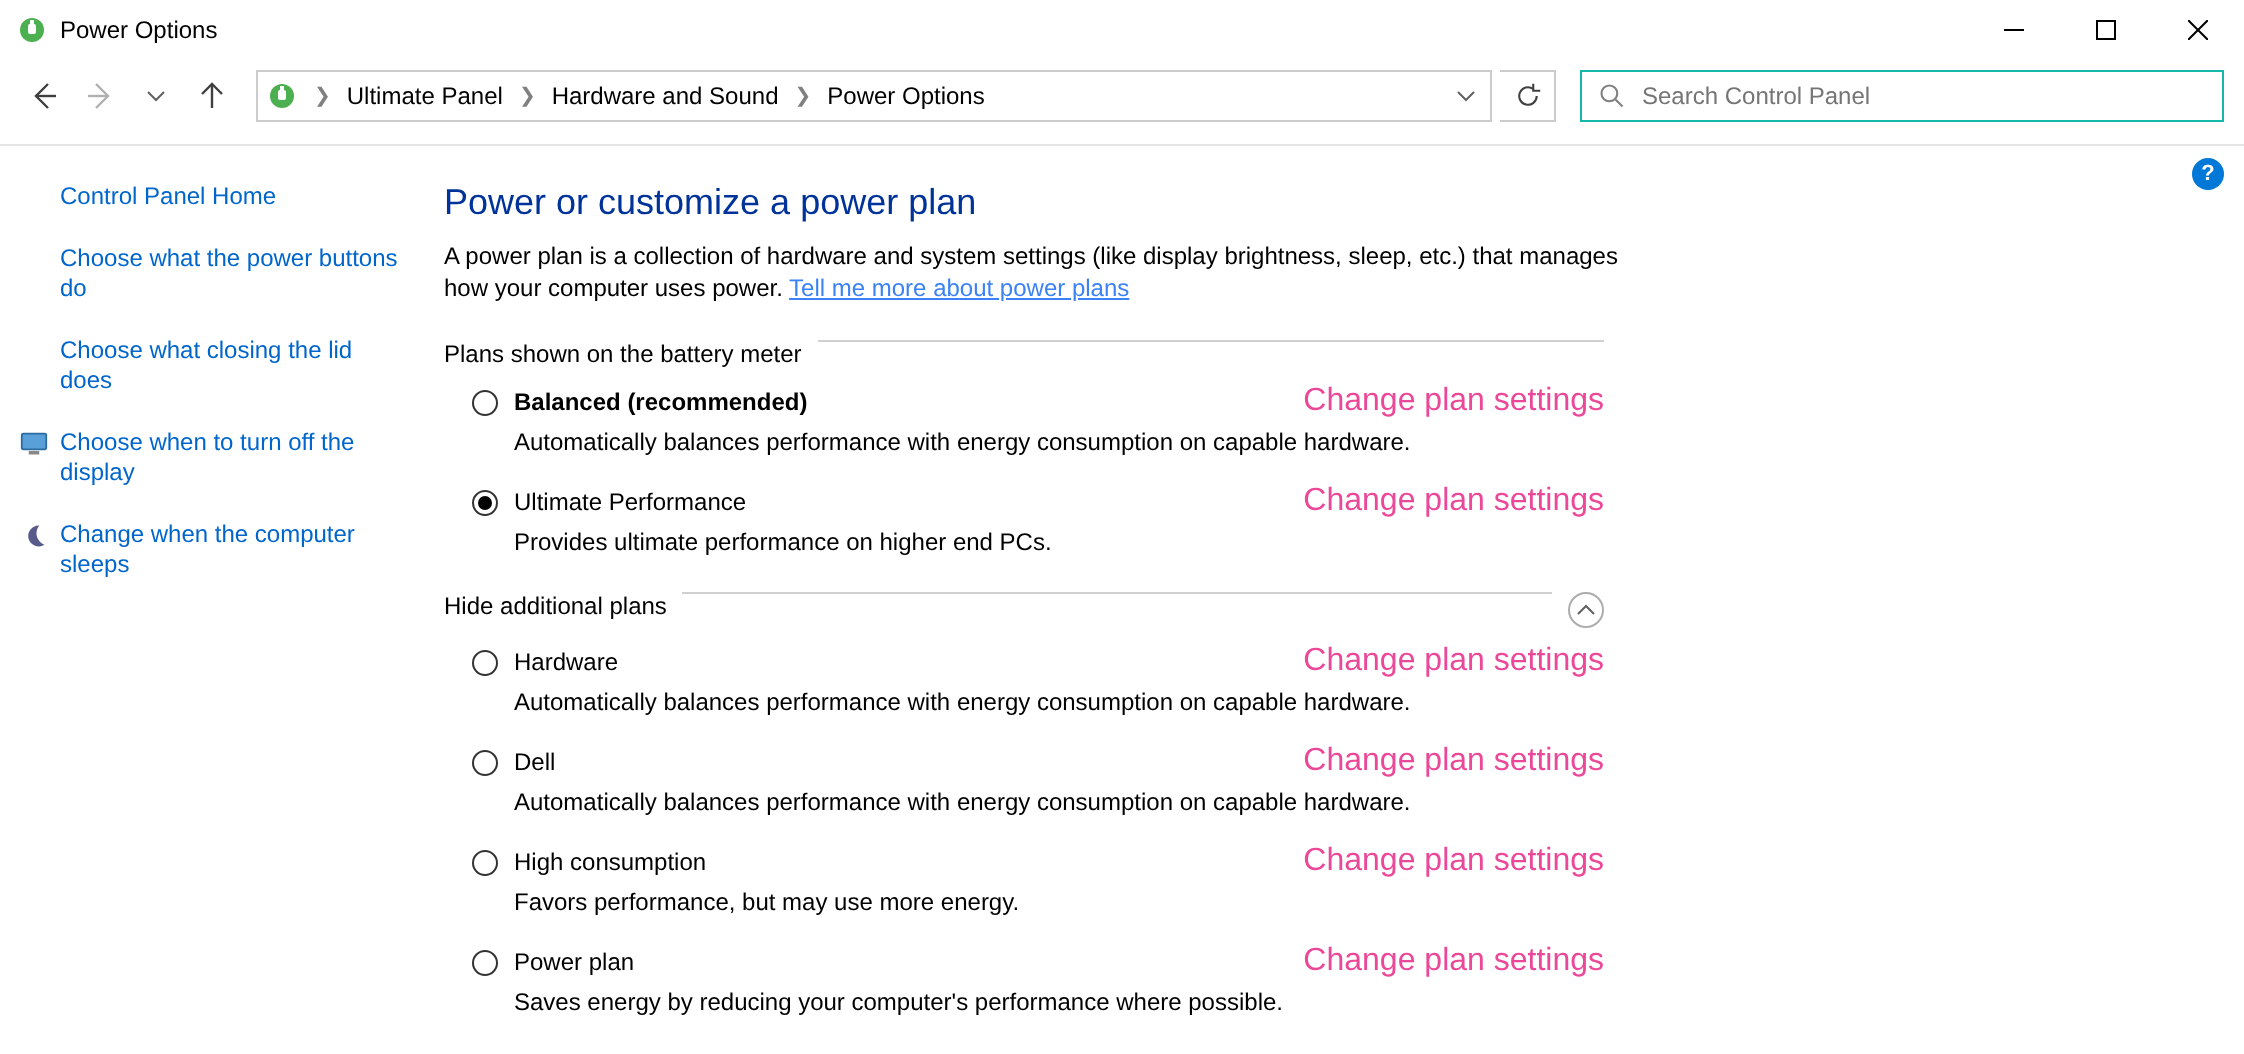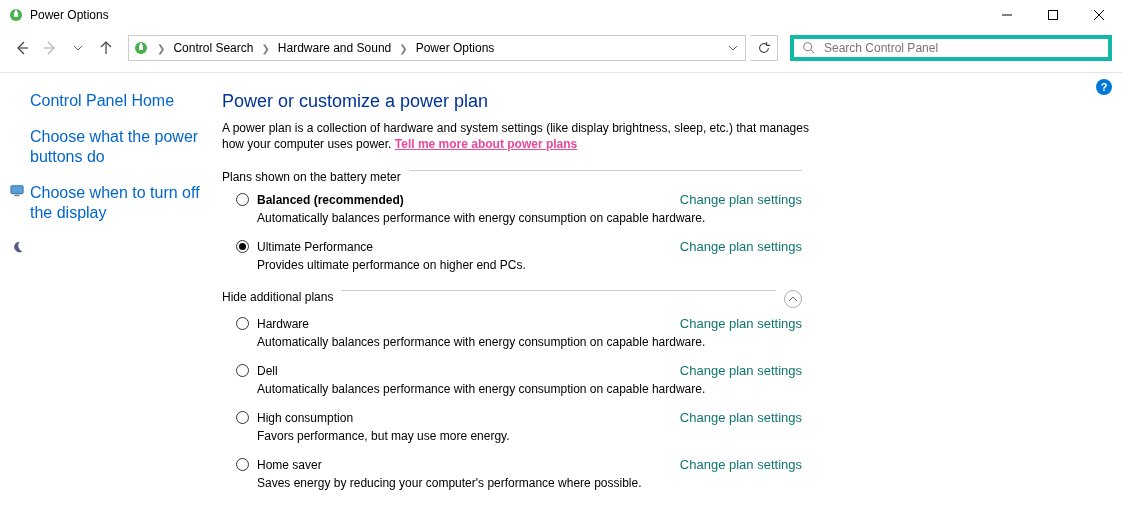--- a/index.html
+++ b/index.html
@@ -17,55 +17,55 @@
   .navbar { height:36px; display:flex; align-items:center; padding:0 10px; gap:4px; }
   .nav-arrow { width:24px; height:24px; display:flex; align-items:center; justify-content:center; color:#606060; }
   .nav-arrow.disabled { color:#b0b0b0; }
   .addressbox { flex:0 0 618px; height:26px; border:1px solid #ccc; display:flex; align-items:center; margin-left:6px; }
   .addressbox .addr-icon { width:24px; display:flex; align-items:center; justify-content:center; }
   .breadcrumbs { display:flex; align-items:center; flex:1; height:100%; }
   .crumb { padding:0 4px; height:100%; display:flex; align-items:center; }
   .crumb-sep { color:#808080; padding:0 4px; font-size:10px; }
   .addr-drop { width:24px; display:flex; align-items:center; justify-content:center; color:#606060; }
   .refresh-box { width:28px; height:26px; border:1px solid #ccc; border-left:none; display:flex; align-items:center; justify-content:center; margin-right:8px;}
-  .searchbox { flex:1; height:26px; border:4px solid #14b8a6; display:flex; align-items:center; padding:0 8px; max-width:340px; }
+  .searchbox { flex:1; height:26px; border:1px solid #14b8a6; display:flex; align-items:center; padding:0 8px; max-width:340px; }
   .searchbox input { border:none; outline:none; flex:1; font-size:12px; font-family:inherit; background:transparent; }
   .search-icon { color:#808080; margin-right:6px; }
 
   .divider { height:1px; background:#e5e5e5; margin-top:6px; }
 
   .body-wrap { display:flex; position:relative; }
 
   
   .help-icon { position:absolute; right:10px; top:6px; width:16px; height:16px; border-radius:50%; background:#0078d7; color:#fff; font-size:11px; font-weight:bold; display:flex; align-items:center; justify-content:center; }
 
   
   .sidebar { width:210px; padding:18px 10px 10px 30px; }
-  .side-link { color:#0066cc; font-size:16px; margin-bottom:16px; display:block; line-height:1.25; cursor:pointer; }
+  .side-link { color:#0066cc; font-size:12px; margin-bottom:16px; display:block; line-height:1.25; cursor:pointer; }
   .side-link.with-icon { position:relative; margin-left:0; }
   .side-icon { position:absolute; left:-20px; top:1px; width:14px; height:14px; }
 
   
   .main { flex:1; padding:18px 20px 10px 12px; }
   h1.page-title { color:#003399; font-weight:400; font-size:18px; margin:0 0 8px 0; }
   .desc { font-size:12px; line-height:1.35; max-width:590px; }
-  .inline-link { color:#ec4899; text-decoration:underline; cursor:pointer;font-weight:bold; }
+  .inline-link { color:#3b82f6; text-decoration:underline; cursor:pointer; }
 
   .section-header { display:flex; margin:18px 0 8px 0; max-width:580px; font-size:12px; }
   .section-header .hline { flex:1; height:1px; background:#d0d0d0; margin-left:8px; }
   .expand-btn { width:18px; height:18px; border:1px solid #adadad; border-radius:50%; display:flex; align-items:center; justify-content:center; margin-left:8px; font-size:10px; color:#606060; cursor:pointer; }
 
   .plan { margin:6px 0 14px 14px; max-width:566px; }
   .plan-head { display:flex; align-items:center; }
   .radio { width:13px; height:13px; border:1px solid #333; border-radius:50%; margin-right:8px; display:inline-flex; align-items:center; justify-content:center; flex-shrink:0; }
   .radio .dot { width:7px; height:7px; border-radius:50%; background:#000; }
   .plan-name { font-size:12px; }
   .plan-name.bold { font-weight:600; }
   .plan-head .spacer { flex:1; }
-  .change-link { color:#0f766e; font-size:13px; cursor:pointer; }
+  .change-link { color:#ec4899; font-size:16px; cursor:pointer; }
   .plan-desc { font-size:12px; margin:4px 0 0 21px; }
 
   svg { display:block; }
 </style>
 </head>
 <body>
 
 <div class="titlebar">
   <span class="title-icon">
     <svg width="16" height="16" viewBox="0 0 16 16">
@@ -122,21 +122,21 @@
   <div class="addressbox">
     <span class="addr-icon">
       <svg width="16" height="16" viewBox="0 0 16 16">
         <circle cx="8" cy="8" r="6" fill="#4CAF50"></circle>
         <rect x="6" y="5" width="4" height="5" rx="1" fill="#fff"></rect>
         <rect x="7" y="3" width="2" height="2" fill="#fff"></rect>
       </svg>
     </span>
     <span class="crumb-sep">❯</span>
     <div class="breadcrumbs">
-      <span class="crumb">Control Search</span>
+      <span class="crumb">Ultimate Panel</span>
       <span class="crumb-sep">❯</span>
       <span class="crumb">Hardware and Sound</span>
       <span class="crumb-sep">❯</span>
       <span class="crumb">Power Options</span>
     </div>
     <span class="addr-drop">
       <svg width="10" height="10" viewBox="0 0 10 10">
           <path d="M1 3 L5 7 L9 3" fill="none" stroke="#606060" stroke-width="1"></path>
         </svg>
     </span>
@@ -160,35 +160,37 @@
 </div>
 
 <div class="divider"></div>
 
 <div class="body-wrap">
   <div class="help-icon">?</div>
 
   <div class="sidebar">
     <a class="side-link">Control Panel Home</a>
     <a class="side-link">Choose what the power buttons do</a>
+    <a class="side-link">Choose what closing the lid does</a>
     <a class="side-link with-icon">
       <span class="side-icon">
         <svg width="14" height="14" viewBox="0 0 16 16">
             <rect x="1" y="2" width="14" height="9" rx="1" fill="#5aa0d8" stroke="#2a6aa0"></rect>
             <rect x="5" y="12" width="6" height="2" fill="#888"></rect>
           </svg>
       </span>
       <span>Choose when to turn off the display</span>
     </a>
     <a class="side-link with-icon">
       <span class="side-icon">
         <svg width="14" height="14" viewBox="0 0 16 16">
             <path d="M11 2a6 6 0 1 0 3 11A7 7 0 0 1 11 2z" fill="#5a5a8a"></path>
           </svg>
       </span>
+      <span>Change when the computer sleeps</span>
     </a>
   </div>
 
   <div class="main">
     <h1 class="page-title">Power or customize a power plan</h1>
     <div class="desc">
       <span>A power plan is a collection of hardware and system settings (like display brightness, sleep, etc.) that manages how your computer uses power. </span><a class="inline-link">Tell me more about power plans</a>
     </div>
 
     <div class="section-header">
@@ -253,21 +255,21 @@
             <span class="radio"></span>
             <span class="plan-name">High consumption</span>
             <span class="spacer"></span>
             <a class="change-link">Change plan settings</a>
           </div>
           <div class="plan-desc">Favors performance, but may use more energy.</div>
         </div>
         <div class="plan">
           <div class="plan-head">
             <span class="radio"></span>
-            <span class="plan-name">Home saver</span>
+            <span class="plan-name">Power plan</span>
             <span class="spacer"></span>
             <a class="change-link">Change plan settings</a>
           </div>
           <div class="plan-desc">Saves energy by reducing your computer's performance where possible.</div>
         </div>
       </div>
   </div>
 </div>
 
 </body></html>

